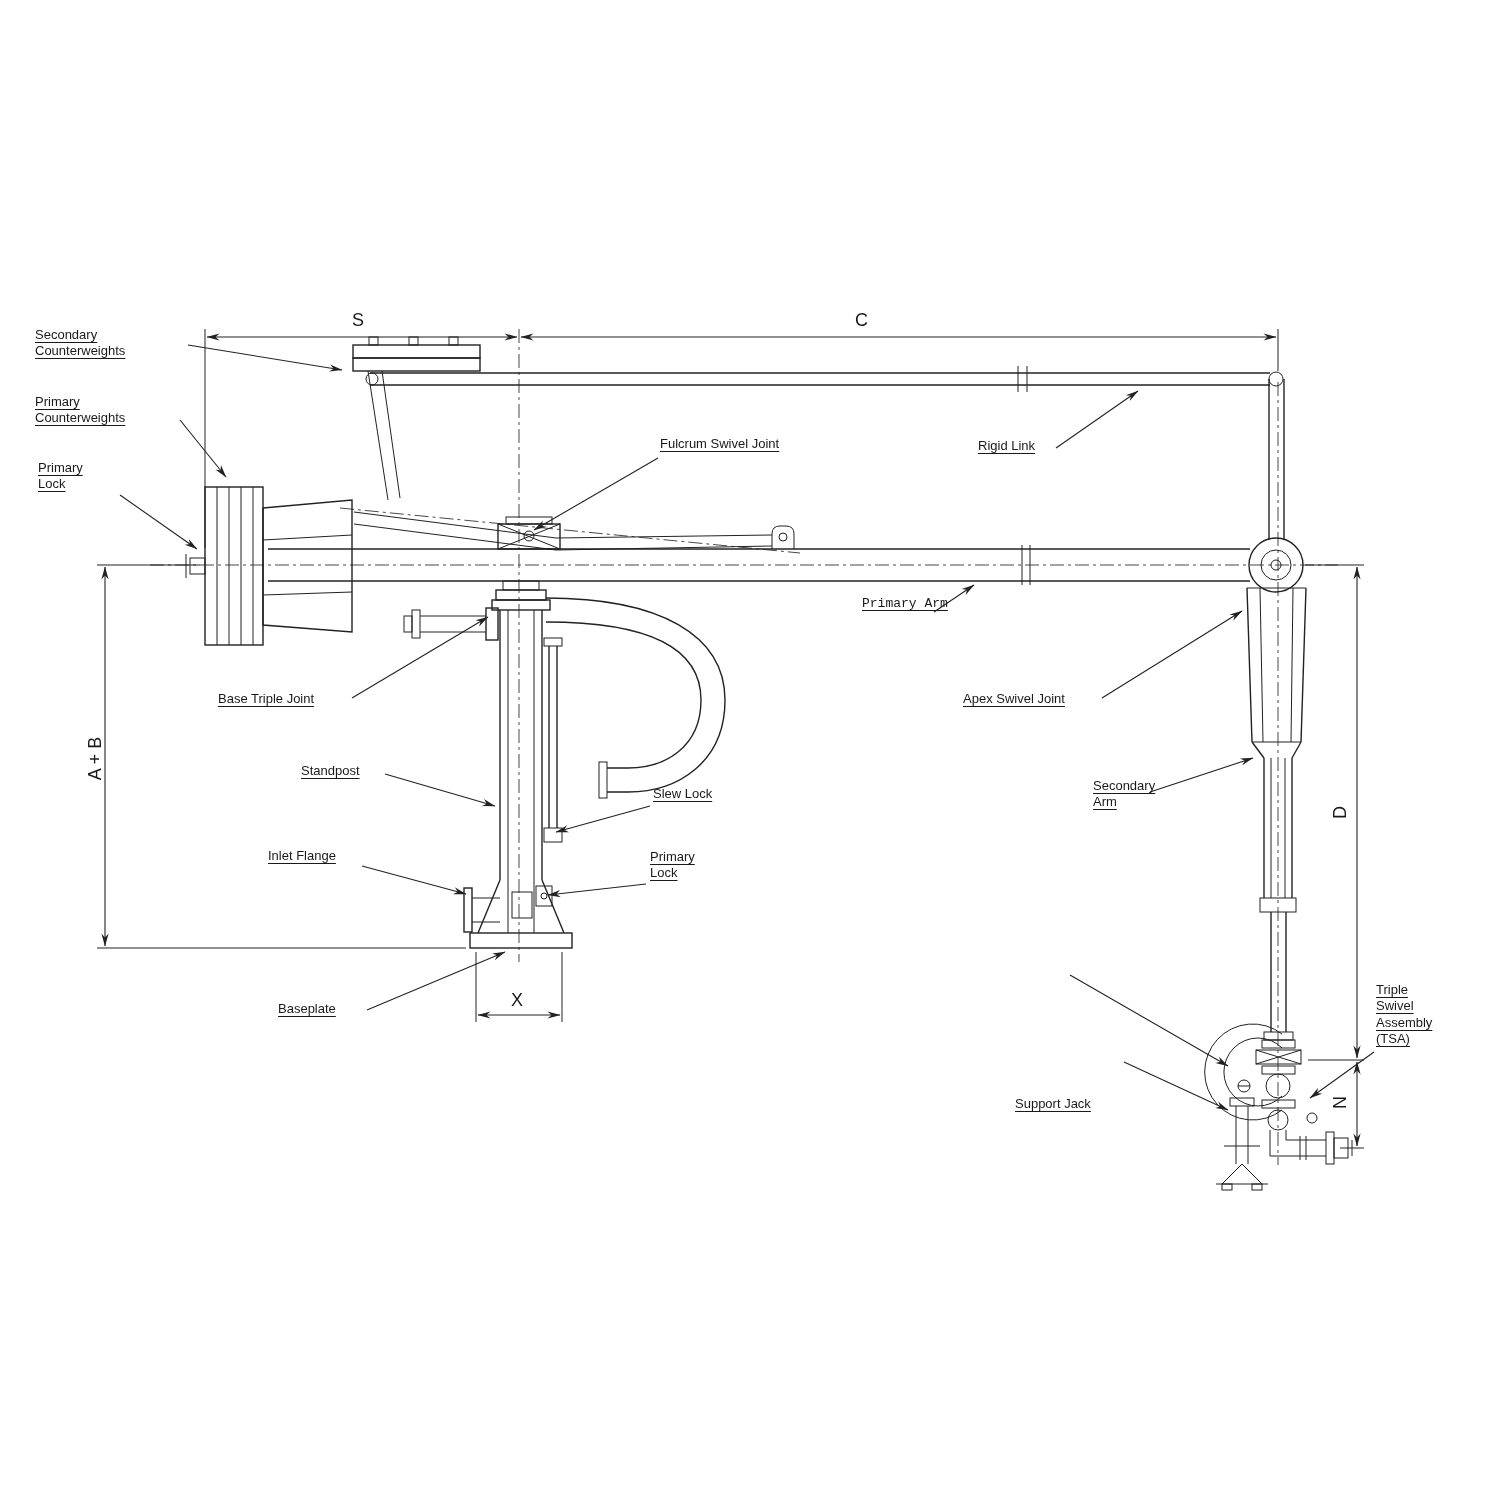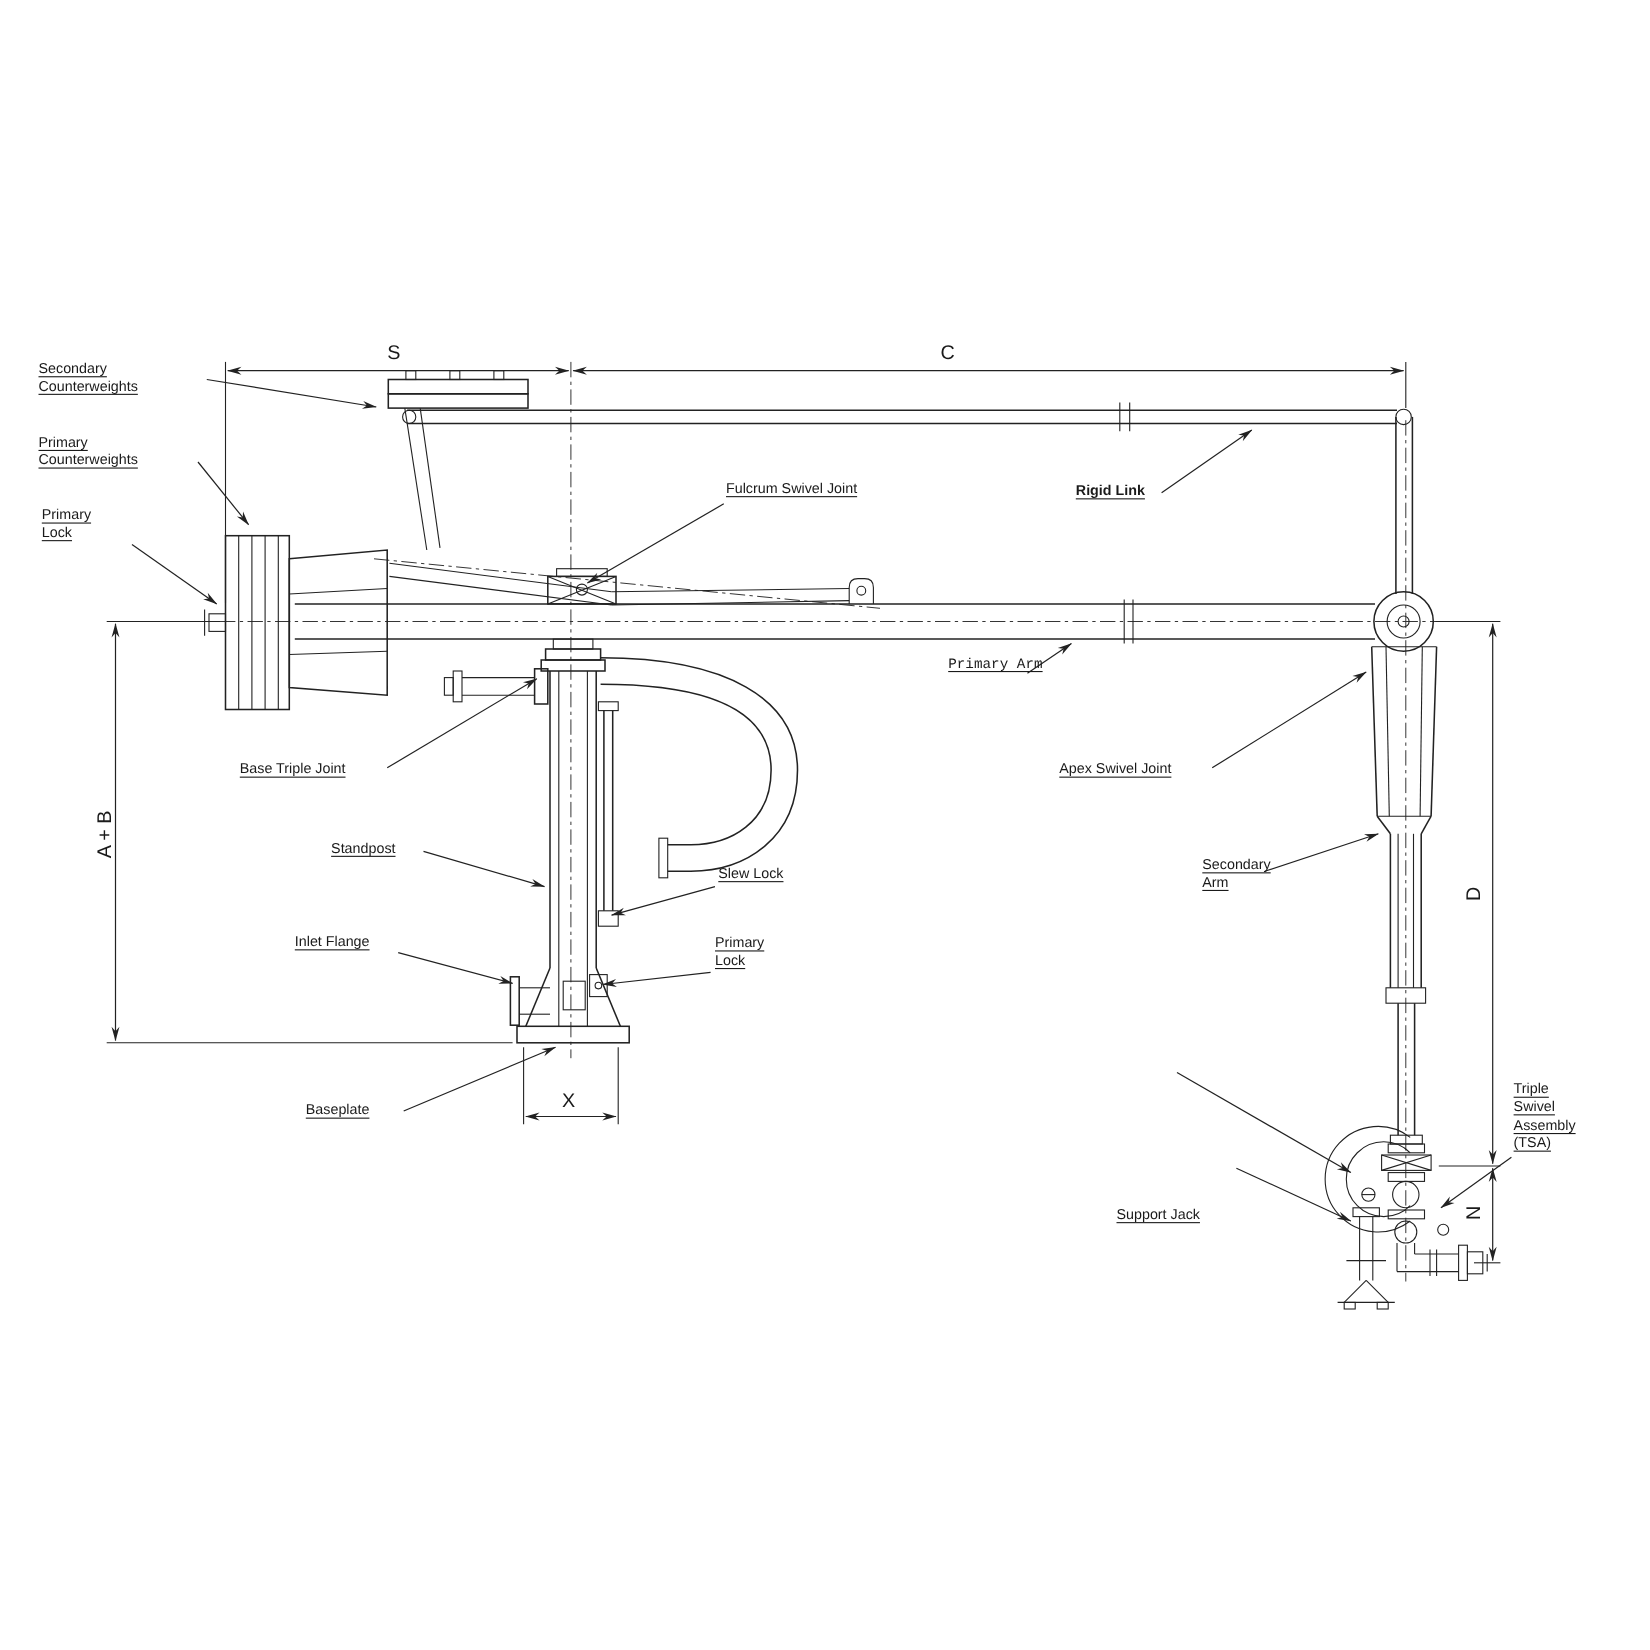--- a/index.html
+++ b/index.html
@@ -243,21 +243,21 @@
   </g>
 </svg>
 
 <div class="lbl" style="left:35px;top:327px;">Secondary
 Counterweights</div>
 <div class="lbl" style="left:35px;top:394px;">Primary
 Counterweights</div>
 <div class="lbl" style="left:38px;top:460px;">Primary
 Lock</div>
 <div class="lbl" style="left:660px;top:436px;">Fulcrum Swivel Joint</div>
-<div class="lbl" style="left:978px;top:438px;font-weight:bold;">Rigid Link</div>
+<div class="lbl" style="left:978px;top:438px;">Rigid Link</div>
 <div class="lbl" style="left:862px;top:596px;font-family:Liberation Mono, monospace;">Primary Arm</div>
 <div class="lbl" style="left:218px;top:691px;">Base Triple Joint</div>
 <div class="lbl" style="left:963px;top:691px;">Apex Swivel Joint</div>
 <div class="lbl" style="left:301px;top:763px;">Standpost</div>
 <div class="lbl" style="left:653px;top:786px;text-align:center;">Slew Lock</div>
 <div class="lbl" style="left:1093px;top:778px;">Secondary
 Arm</div>
 <div class="lbl" style="left:268px;top:848px;text-align:right;">Inlet Flange</div>
 <div class="lbl" style="left:650px;top:849px;">Primary
 Lock</div>

